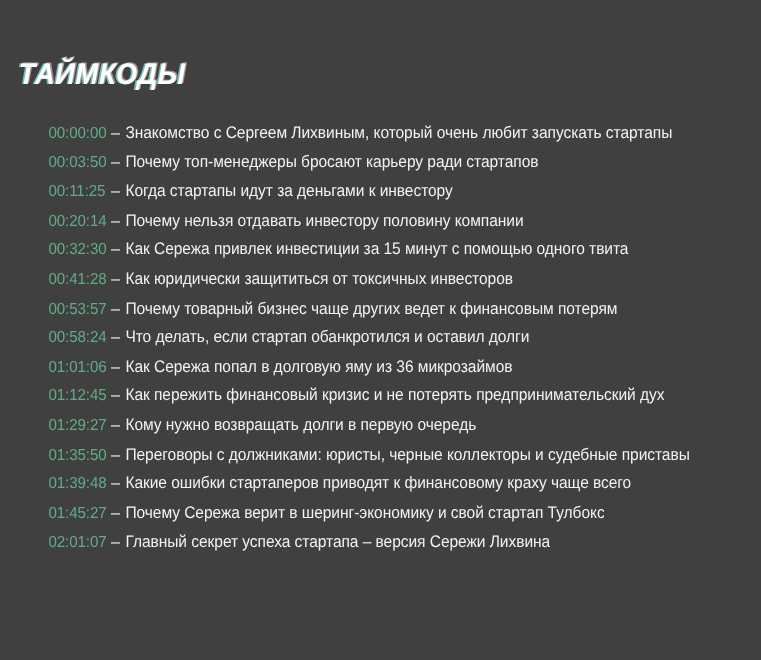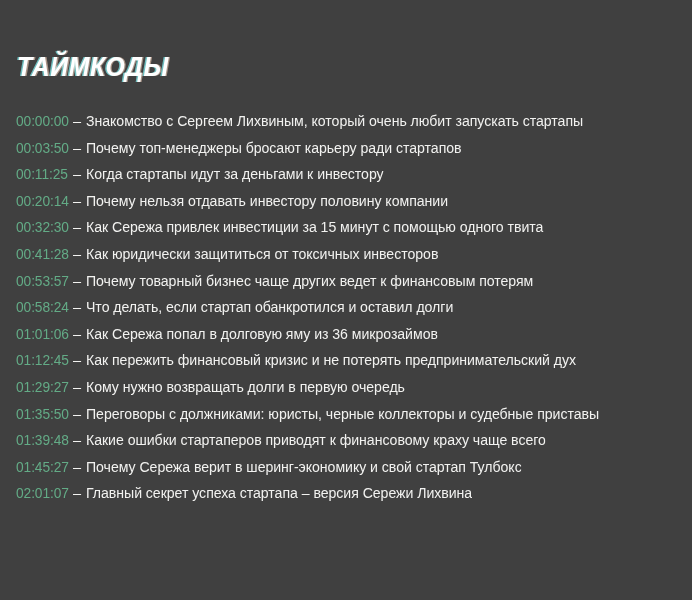--- a/index.html
+++ b/index.html
@@ -77,20 +77,21 @@
     top: 111px;
     width: 692px;
   }
   .row {
     display: flex;
     align-items: baseline;
     height: 26.6px;
     padding-left: 16px;
     box-sizing: border-box;
     white-space: nowrap;
+    margin-left: 28px;
   }
   .time {
     flex: 0 0 auto;
     width: 57px;
     color: #63ab86;
     font-family: "Liberation Sans Narrow", "Liberation Sans", "DejaVu Sans", sans-serif;
     font-size: 14.5px;
     line-height: 20px;
     letter-spacing: -0.1px;
     transform: scaleX(0.95);

